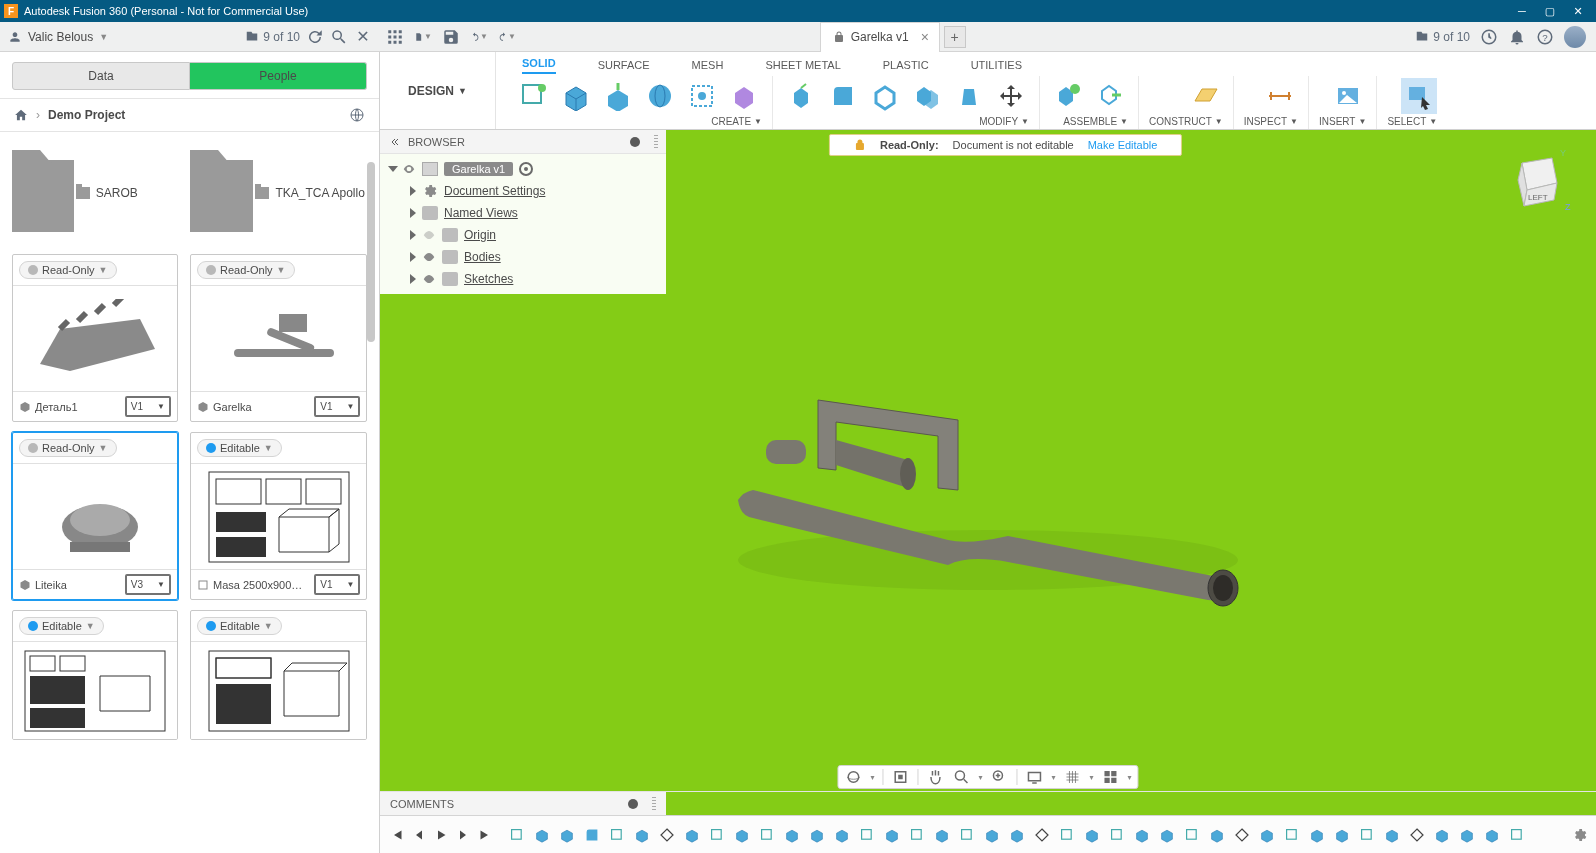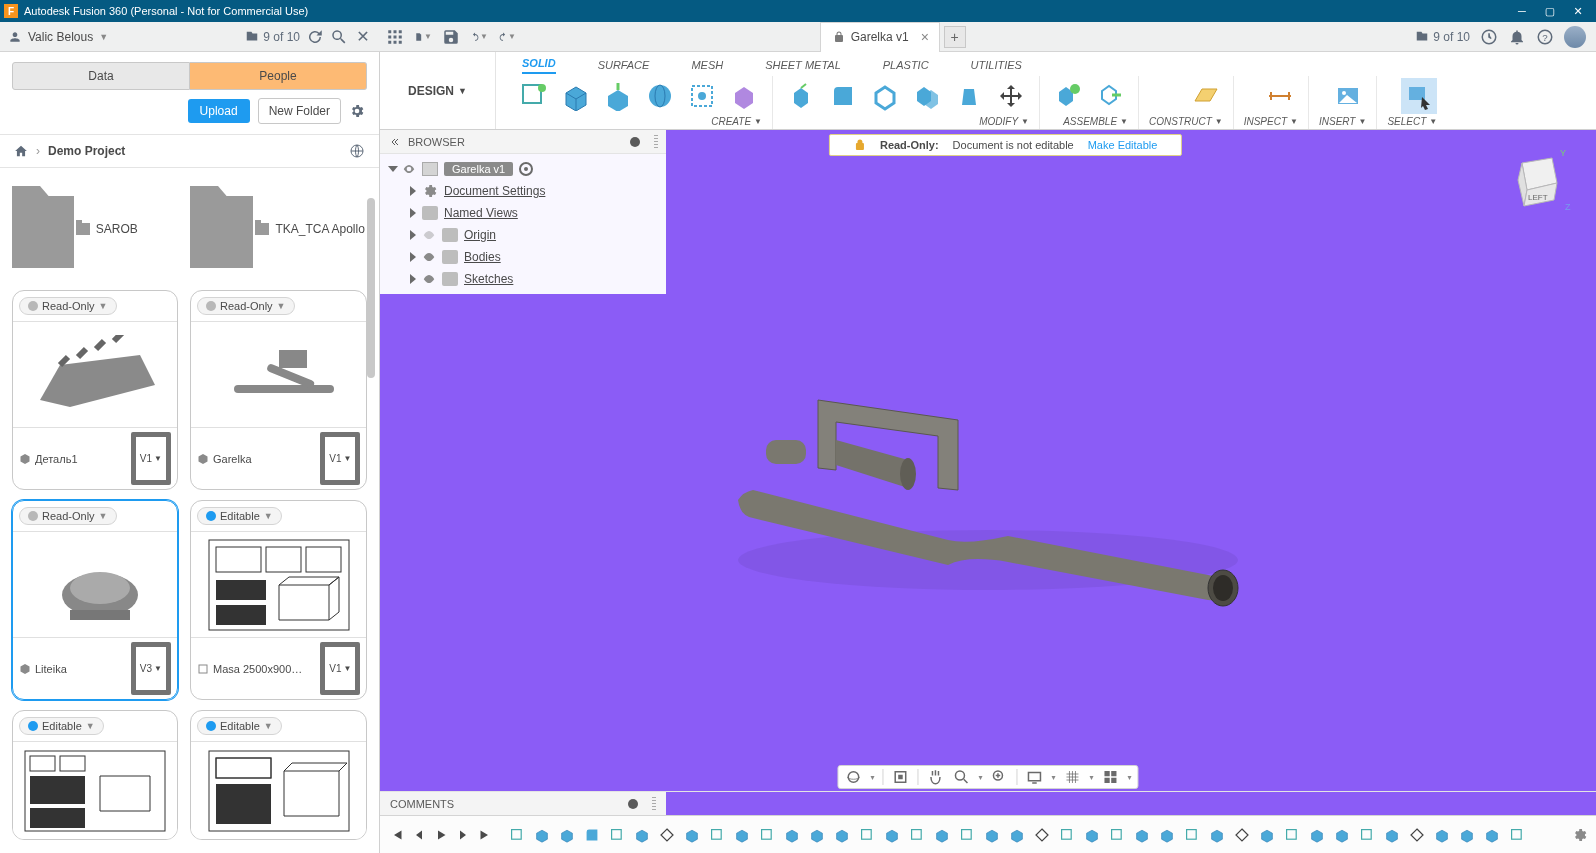--- a/index.html
+++ b/index.html
@@ -24,21 +24,21 @@
 
 .doctab { background: #fff; border: 1px solid #d4d4d4; border-bottom: none; height: 30px; padding: 0 30px 0 12px; display: flex; align-items: center; gap: 6px; font-size: 12px; color: #4a4a4a; position: relative; }
 .doctab .lock { width:12px; height:12px; fill:#7a7a7a; }
 .doctab .close { position:absolute; right:8px; width:10px; height:10px; color:#888; font-size:14px; line-height:10px; }
 .newtab { width: 22px; height: 22px; border: 1px solid #c8c8c8; background: #e8e8e8; display:flex; align-items:center; justify-content:center; margin-left:4px; color:#666; font-size:14px; }
 
 
 .main { flex: 1; display: flex; }
 .leftpanel { width: 380px; background: #fff; border-right: 1px solid #d0d0d0; display: flex; flex-direction: column; }
 .tabs2 { display: flex; margin: 10px 12px 8px; }
-.tabs2 .tab { flex: 1; text-align: center; padding: 6px 0; border: 1px solid #c8c8c8; font-size: 12px; color: #4a4a4a; background: #fdba74; cursor:pointer; }
+.tabs2 .tab { flex: 1; text-align: center; padding: 6px 0; border: 1px solid #c8c8c8; font-size: 12px; color: #4a4a4a; background: #22c55e; cursor:pointer; }
 .tabs2 .tab.active { background: #e8e8e8; }
 .tabs2 .tab:first-child { border-radius: 3px 0 0 3px; }
 .tabs2 .tab:last-child { border-radius: 0 3px 3px 0; border-left: none; }
 
 .uploadrow { display: flex; justify-content: flex-end; align-items: center; gap: 8px; padding: 0 14px 10px; }
 .btn-upload { background: #1e9bf0; color:#fff; border:none; padding:5px 12px; border-radius:3px; font-size:12px; cursor:pointer; }
 .btn-newfolder { background:#fff; border:1px solid #c8c8c8; padding:5px 10px; border-radius:3px; font-size:12px; color:#4a4a4a; cursor:pointer; }
 .gear-small { width:16px; height:16px; fill:#5f6b7a; cursor:pointer; }
 
 .breadcrumb { display:flex; align-items:center; padding: 8px 14px; border-top:1px solid #e4e4e4; border-bottom:1px solid #e4e4e4; font-size:12px; color:#4a4a4a; gap:8px; }
@@ -47,54 +47,54 @@
 .bc-globe { margin-left:auto; width:16px; height:16px; fill:#5f6b7a; }
 
 .grid { flex:1; overflow-y:auto; padding: 10px 12px; display:grid; grid-template-columns: 1fr 1fr; gap: 10px 12px; align-content: start; position:relative;}
 .folder-card { display:flex; flex-direction:row; align-items:center; }
 .folder-card .foldershape { width: 100px; height: 72px; background:#9a9a9a; position:relative; margin: 18px 0 12px; }
 .folder-card .foldershape::before { content:""; position:absolute; top:-10px; left:0; width:40px; height:14px; background:#9a9a9a; clip-path: polygon(0 0, 70% 0, 100% 100%, 0 100%); }
 .folder-card .label { width:100%; font-size:12px; color:#4a4a4a; display:flex; align-items:center; gap:6px; padding: 4px 2px; }
 .folder-ico-s { width:14px; height:12px; background:#9a9a9a; position:relative; }
 .folder-ico-s::before { content:""; position:absolute; top:-3px; left:0; width:6px; height:4px; background:#9a9a9a; }
 
-.thumb-card { border:1px solid #c8c8c8; border-radius:12px; overflow:hidden; display:flex; flex-direction:column; }
+.thumb-card { border:1px solid #c8c8c8; border-radius:2px; overflow:hidden; display:flex; flex-direction:column; }
 .thumb-card.selected { border-color:#1e9bf0; box-shadow: 0 0 0 1px #1e9bf0; }
 .badge-row { padding:6px; border-bottom:1px solid #e0e0e0; }
 .badge { display:inline-flex; align-items:center; background:#f4f4f4; border:1px solid #d4d4d4; border-radius:11px; padding:2px 8px; font-size:11px; color:#4a4a4a; gap:4px; }
 .badge .dot-ro { width:10px; height:10px; border-radius:50%; background:#b8b8b8; }
 .badge .dot-ed { width:10px; height:10px; border-radius:50%; background:#1e9bf0; }
 .badge .caret { font-size:9px; color:#888; }
 .thumb-img { height:105px; background:#fff; display:flex; align-items:center; justify-content:center; }
 .foot-row { display:flex; align-items:center; padding:4px 6px; border-top:1px solid #e0e0e0; font-size:11px; color:#4a4a4a; gap:4px; }
 .foot-row .cube-ico { width:12px; height:12px; fill:#8a8a8a; }
 .foot-row .name { flex:1; white-space:nowrap; overflow:hidden; text-overflow:ellipsis; }
-.foot-row .ver { border:5px solid #737373; padding:16px 4px; border-radius:2px; font-size:10px; display:flex; align-items:center; gap:2px; }
+.foot-row .ver { border:2px solid #737373; padding:3px 4px; border-radius:2px; font-size:10px; display:flex; align-items:center; gap:14px; }
 
 .leftscroll { position:absolute; right:2px; top:0; bottom:0; width:10px; }
 .leftscroll .thumb { position:absolute; top:30px; width:8px; height:180px; background:#c8c8c8; border-radius:4px; }
 
 
 .rightarea { flex:1; display:flex; flex-direction:column; background:#fff; position:relative;}
 .ribbon { height:78px; border-bottom:1px solid #d0d0d0; display:flex; }
 .design-drop { width:116px; border-right:1px solid #e4e4e4; display:flex; align-items:center; justify-content:center; font-size:12px; font-weight:bold; color:#4a4a4a; gap:4px; }
-.rib-rest { flex:1; display:flex; flex-direction:column;font-style:italic; }
+.rib-rest { flex:1; display:flex; flex-direction:column; }
 .rib-tabs { height:22px; display:flex; align-items:flex-end; gap:42px; padding: 0 0 0 26px; font-size:11px; color:#5a5a5a; }
 .rib-tabs .rtab { padding-bottom:3px; cursor:pointer; }
 .rib-tabs .rtab.active { color:#1e9bf0; border-bottom:2px solid #1e9bf0; font-weight:bold; }
 .rib-icons { flex:1; display:flex; align-items:center; padding: 2px 0 0 10px; }
 .rgroup { display:flex; flex-direction:column; align-items:flex-end; padding: 0 10px; border-right:1px solid #e8e8e8; height:100%; justify-content:center; }
 .rgroup:last-child { border-right:none; }
 .rgroup .icons { display:flex; gap:6px; align-items:center; }
 .rgroup .glabel { font-size:10px; color:#5a5a5a; margin-top:2px; display:flex; align-items:center; gap:3px; }
 .rgroup .glabel .caret { font-size:8px; }
 .ribico { width:36px; height:36px; display:flex; align-items:center; justify-content:center; cursor:pointer; }
 
 
-.canvas-wrap { flex:1; position:relative; background:#8b5cf6; }
+.canvas-wrap { flex:1; position:relative; background:#84cc16; }
 .browser-pane { position:absolute; left:0; top:0; width:286px; background:rgba(255,255,255,0.95); }
 .browser-hdr { height:24px; background:#f4f4f4; border-bottom:1px solid #e4e4e4; display:flex; align-items:center; padding:0 8px; font-size:11px; color:#5a5a5a; gap:8px; }
 .browser-hdr .arrow-back { width:12px; height:12px; fill:#5a5a5a; }
 .browser-hdr .dot-pin { margin-left:auto; width:10px; height:10px; border-radius:50%; background:#5a5a5a; }
 .browser-hdr .grip { width:4px; height:14px; background: repeating-linear-gradient(#aaa 0 1px, transparent 1px 3px); margin-left:6px;}
 .tree { padding:4px 0; font-size:12px; color:#4a4a4a; }
 .tree-row { display:flex; align-items:center; height:22px; gap:6px; padding-left:10px; }
 .tree-row.child { padding-left:30px;text-decoration:underline; }
 .tree-row .tri { width:0; height:0; border-top:5px solid transparent; border-bottom:5px solid transparent; border-left:6px solid #6a6a6a; }
 .tree-row .tri.open { transform: rotate(90deg); }
@@ -222,27 +222,20 @@
   </div>
 </div>
 
 <div class="main">
 
   <div class="leftpanel">
     <div class="tabs2">
       <div class="tab active">Data</div>
       <div class="tab">People</div>
     </div>
-    <div class="uploadrow">
-      <button class="btn-upload">Upload</button>
-      <button class="btn-newfolder">New Folder</button>
-      <svg class="gear-small" viewBox="0 0 24 24">
-          <path d="M19.4 13a7.5 7.5 0 0 0 0-2l2.1-1.6-2-3.5-2.5 1a7.6 7.6 0 0 0-1.7-1L15 3h-4l-.3 2.9a7.6 7.6 0 0 0-1.7 1l-2.5-1-2 3.5L6.6 11a7.5 7.5 0 0 0 0 2l-2.1 1.6 2 3.5 2.5-1a7.6 7.6 0 0 0 1.7 1L11 21h4l.3-2.9a7.6 7.6 0 0 0 1.7-1l2.5 1 2-3.5L19.4 13zM12 15.5A3.5 3.5 0 1 1 12 8.5a3.5 3.5 0 0 1 0 7z"></path>
-        </svg>
-    </div>
     <div class="breadcrumb">
       <svg class="bc-home" viewBox="0 0 24 24">
           <path d="M12 3l10 9h-3v9h-5v-6H10v6H5v-9H2z"></path>
         </svg>
       <span class="bc-arrow">›</span>
       <span style="font-weight:bold;">Demo Project</span>
       <svg class="bc-globe" viewBox="0 0 24 24">
           <circle cx="12" cy="12" r="9" fill="none" stroke="#5f6b7a" stroke-width="1.5"></circle>
           <path d="M3 12h18M12 3c3 3 3 15 0 18M12 3c-3 3-3 15 0 18" fill="none" stroke="#5f6b7a" stroke-width="1.5"></path>
         </svg>

